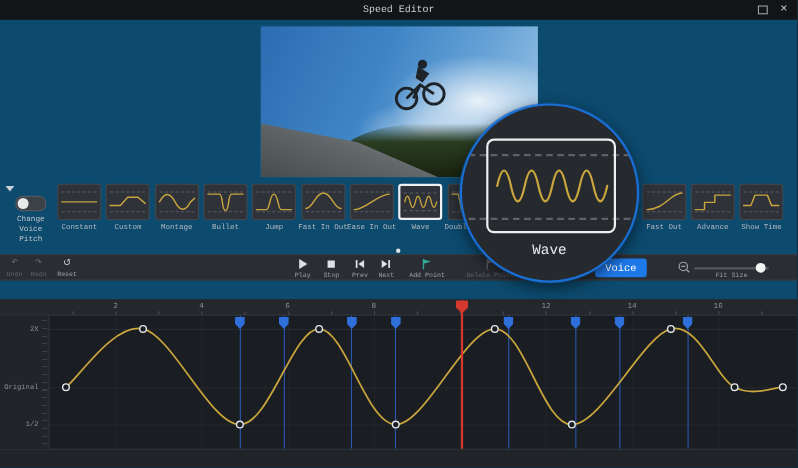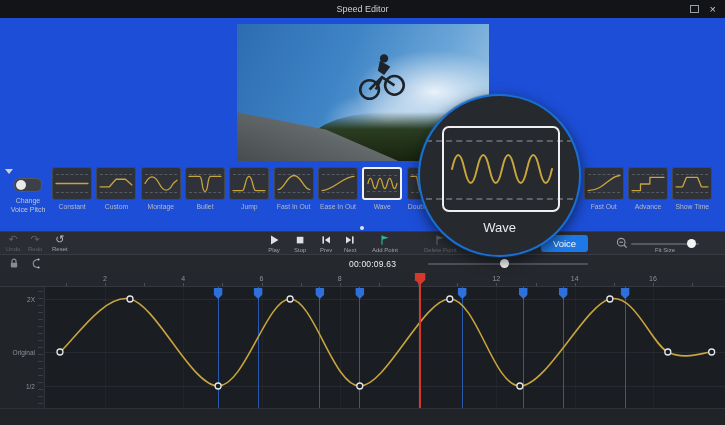--- a/index.html
+++ b/index.html
@@ -1,17 +1,17 @@
 <!DOCTYPE html>
 <html><head>
 <meta charset="utf-8">
 <style>
   html,body{margin:0;padding:0;background:#16181b;}
-  .window{position:relative;width:725px;height:425px;background:#1d4ed8;overflow:hidden;
-          font-family:Liberation Sans, sans-serif;-webkit-font-smoothing:antialiased;}
+  .window{position:relative;width:725px;height:425px;background:#0c4a6e;overflow:hidden;
+          font-family:Liberation Mono, monospace;-webkit-font-smoothing:antialiased;}
 
   
   .titlebar{position:absolute;left:0;top:0;width:725px;height:18px;background:#121417;
             display:flex;align-items:center;justify-content:center;}
   .tb-title{font-size:9px;color:#ccd0d5;}
   .win-controls{position:absolute;right:9px;top:0;height:18px;display:flex;align-items:center;gap:11px;}
   .maximize-box{width:7px;height:6px;border:1px solid #9ba0a7;display:inline-block;}
   .close-x{color:#c6cacf;font-size:11px;line-height:1;}
 
   
@@ -335,34 +335,20 @@
     <svg class="zoom-minus" width="12" height="12" viewBox="0 0 12 12">
       <circle cx="5.2" cy="5.2" r="3.8" fill="none" stroke="#9aa0a7" stroke-width="1.1"></circle>
       <line x1="3.4" y1="5.2" x2="7" y2="5.2" stroke="#9aa0a7" stroke-width="1.1"></line>
       <line x1="8" y1="8" x2="10.6" y2="10.6" stroke="#9aa0a7" stroke-width="1.3"></line>
     </svg>
     <div class="zoom-track"></div>
     <div class="zoom-knob"></div>
     <div class="fitsize-label">Fit Size</div>
   </div>
 
-  <div class="subbar">
-    <svg class="lock-icon" width="12" height="12" viewBox="0 0 12 12">
-      <path d="M4,6 V4.2 A2,2 0 0 1 8,4.2 V6" fill="none" stroke="#878c93" stroke-width="1.2"></path>
-      <rect x="2.8" y="5.8" width="6.4" height="4.6" rx="0.8" fill="#878c93"></rect>
-    </svg>
-    <svg class="curve-icon" width="12" height="12" viewBox="0 0 12 12">
-      <path d="M10.5,2.5 C3.5,2.5 3.5,10.5 10.5,10.5" fill="none" stroke="#878c93" stroke-width="1.2"></path>
-      <circle cx="10.5" cy="2.5" r="1.1" fill="#b9bdc3"></circle>
-        <circle cx="10.5" cy="10.5" r="1.1" fill="#b9bdc3"></circle>
-    </svg>
-    <span class="timecode">00:00:09.63</span>
-    <div class="pos-track"></div>
-    <div class="pos-knob"></div>
-  </div>
 
   <div class="ruler">
       <span class="ruler-tick" style="left: 104.98px;">2</span>
       <span class="ruler-tick" style="left: 183.26px;">4</span>
       <span class="ruler-tick" style="left: 261.54px;">6</span>
       <span class="ruler-tick" style="left: 339.82px;">8</span>
       <span class="ruler-tick" style="left: 418.1px;">10</span>
       <span class="ruler-tick" style="left: 496.38px;">12</span>
       <span class="ruler-tick" style="left: 574.66px;">14</span>
       <span class="ruler-tick" style="left: 652.94px;">16</span>

